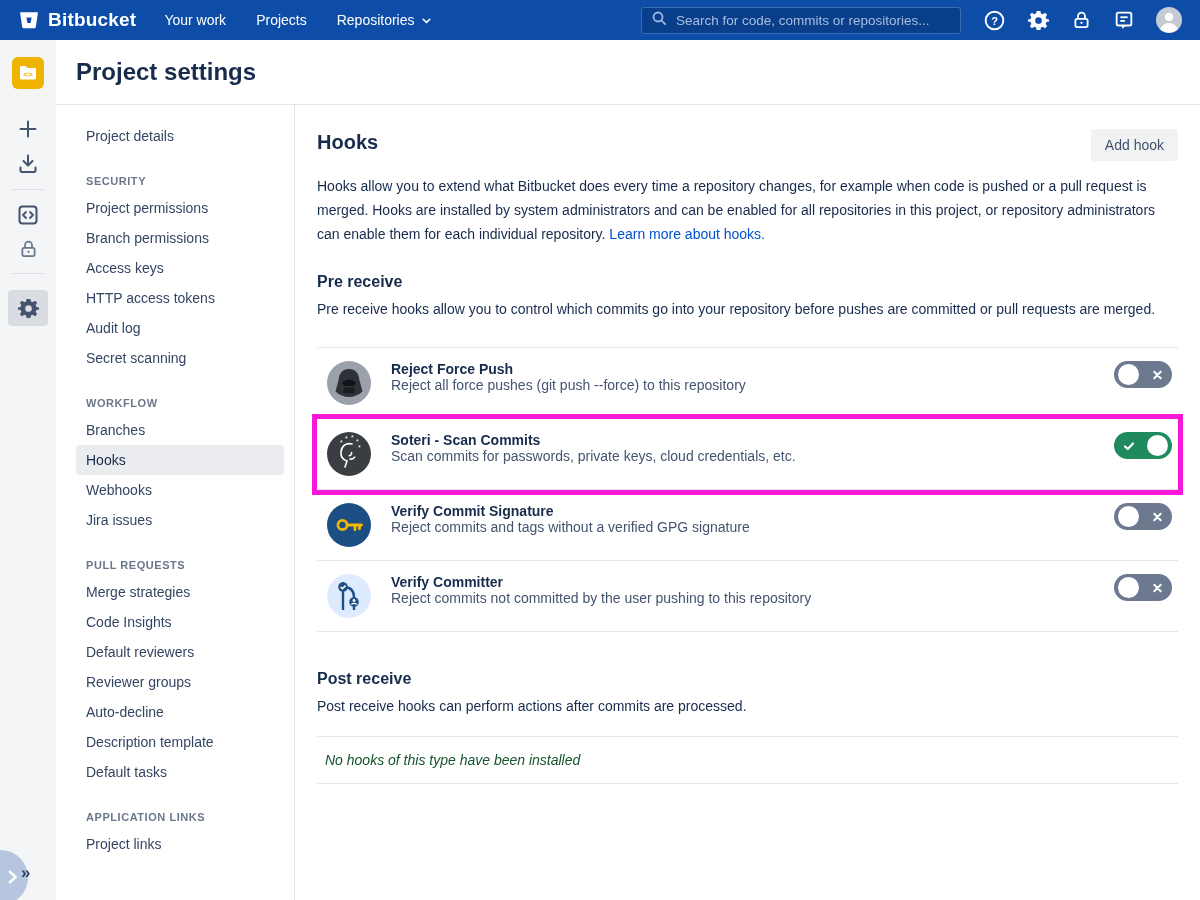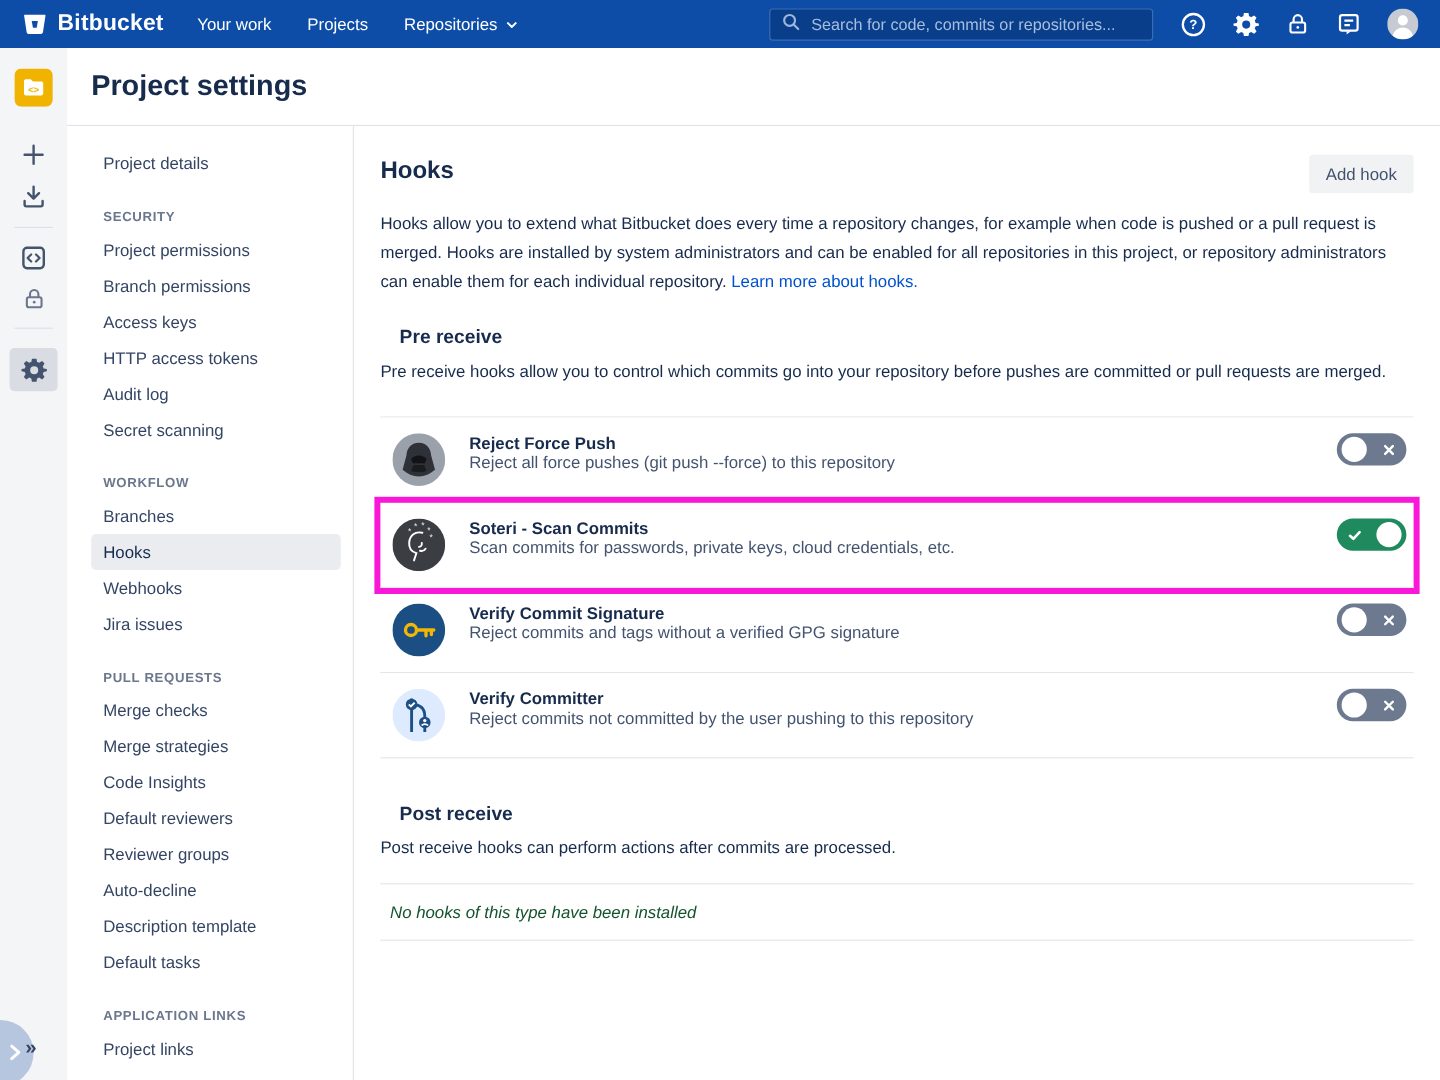--- a/index.html
+++ b/index.html
@@ -83,21 +83,21 @@
   
   .main { flex: 1; padding: 24px 22px 0; min-width: 0; }
   .main-head { display: flex; justify-content: space-between; align-items: flex-start; }
   .main-head h2 { font-size: 20px; font-weight: 700; margin: 2px 0 0; }
   .add-btn {
     background: #F1F2F4; border: none; border-radius: 3px; padding: 8px 14px;
     font-size: 14px; color: #42526E; font-family: "Liberation Sans", sans-serif; cursor: pointer;
   }
   .intro { margin: 13px 0 0; font-size: 14px; line-height: 24px; color: #172B4D; }
   .link { color: #0052CC; text-decoration: none; cursor: pointer; }
-  h3.sect { font-size: 16px; font-weight: 700; margin: 27px 16px 0; }
+  h3.sect { font-size: 16px; font-weight: 700; margin: 27px 0 0; }
   .section-desc { margin: 7px 0 0; font-size: 14px; line-height: 23px; color: #172B4D; }
 
   .hooks-list { margin-top: 26px; border-top: 1px solid #E4E6EA; }
   .hook-row {
     display: flex; align-items: flex-start; gap: 20px; padding: 13px 0 13px 10px;
     border-bottom: 1px solid #E4E6EA; background: #fff;
   }
   .hook-row.highlighted { box-shadow: 0 0 0 5px #FA18D8; position: relative; z-index: 2; }
   .hook-avatar { width: 44px; height: 44px; flex: none; display: inline-flex; }
   .hook-info { min-width: 0; }
@@ -252,21 +252,20 @@
           <div class="side-item">Access keys</div>
           <div class="side-item">HTTP access tokens</div>
           <div class="side-item">Audit log</div>
           <div class="side-item">Secret scanning</div>
           <div class="side-heading">WORKFLOW</div>
           <div class="side-item">Branches</div>
           <div class="side-item selected">Hooks</div>
           <div class="side-item">Webhooks</div>
           <div class="side-item">Jira issues</div>
           <div class="side-heading">PULL REQUESTS</div>
-          <div class="side-item">Merge checks</div>
           <div class="side-item">Merge strategies</div>
           <div class="side-item">Code Insights</div>
           <div class="side-item">Default reviewers</div>
           <div class="side-item">Reviewer groups</div>
           <div class="side-item">Auto-decline</div>
           <div class="side-item">Description template</div>
           <div class="side-item">Default tasks</div>
           <div class="side-heading">APPLICATION LINKS</div>
           <div class="side-item">Project links</div>
         </div>

